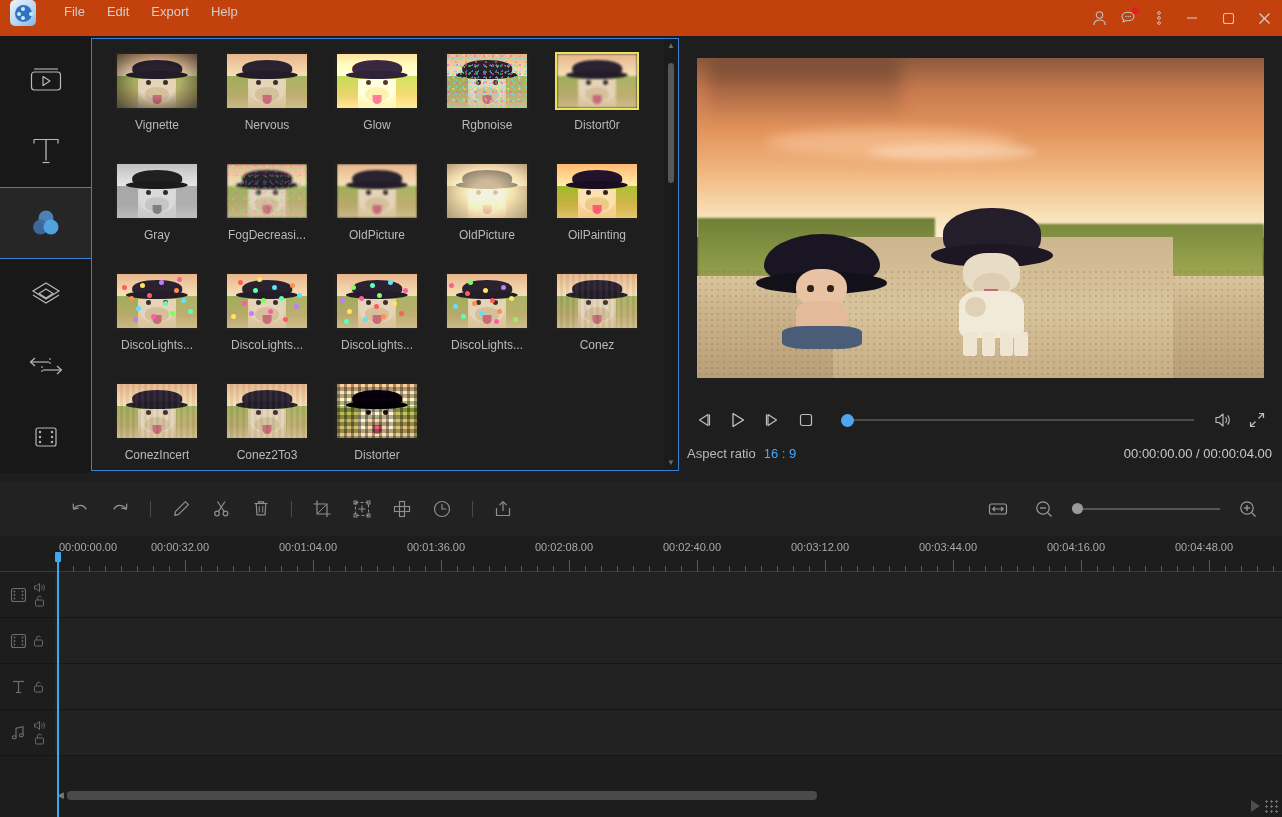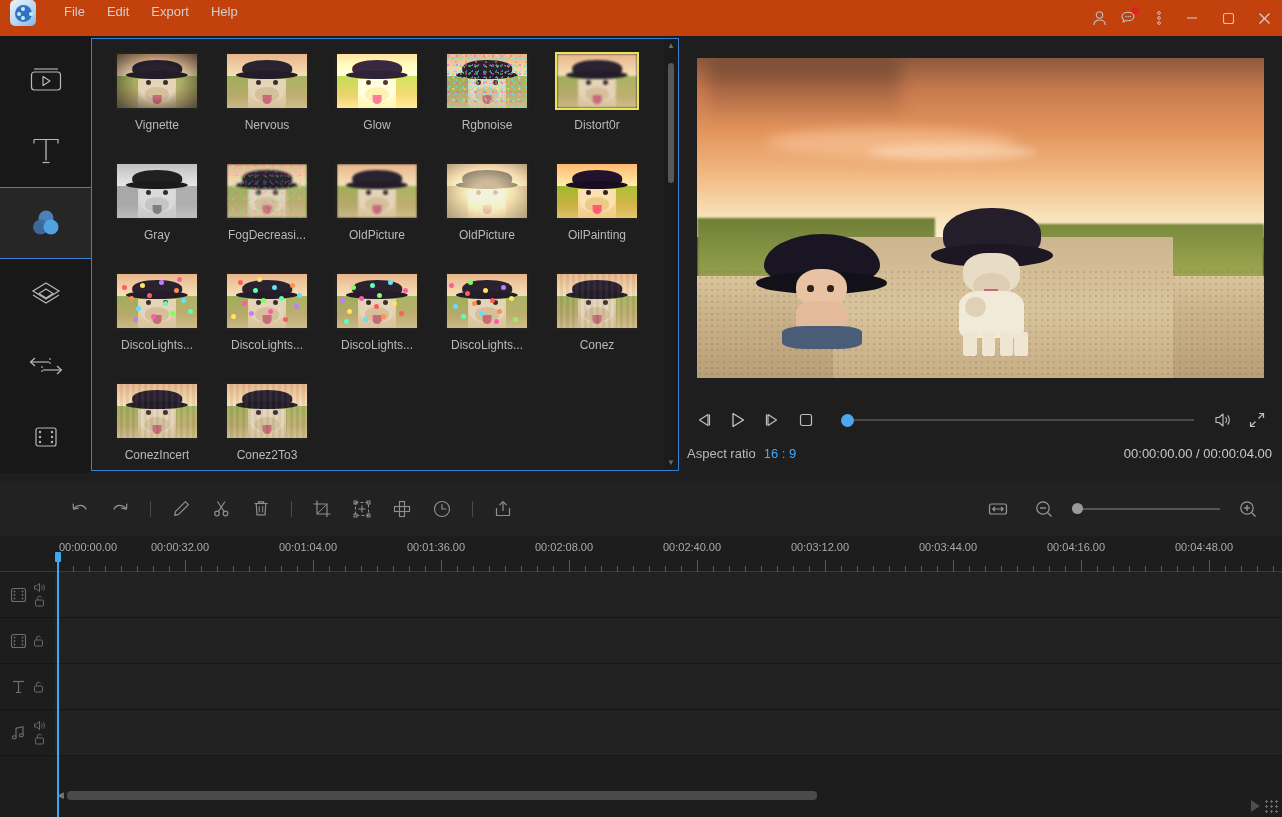--- a/index.html
+++ b/index.html
@@ -791,20 +791,39 @@
               <div class="muzzle"></div>
               <div class="tongue"></div>
               <div class="eye l"></div>
               <div class="eye r"></div>
               <div class="hat"></div>
               <div class="brim"></div>
             </div>
             <div class="distort-overlay" style="opacity: 0.5;"></div>
           </div>
           <div class="fx-label">Conez2To3</div>
+        </div>
+        <div class="fx-cell pix">
+          <div class="fx-thumb">
+            <div class="dg">
+              <div class="sky"></div>
+              <div class="gl"></div>
+              <div class="gr"></div>
+              <div class="road"></div>
+              <div class="face"></div>
+              <div class="muzzle"></div>
+              <div class="tongue"></div>
+              <div class="eye l"></div>
+              <div class="eye r"></div>
+              <div class="hat"></div>
+              <div class="brim"></div>
+            </div>
+            <div class="pixmask"></div>
+          </div>
+          <div class="fx-label">Distorter</div>
         </div>
       </div>
     <div class="v-scroll">
       <div class="v-arrow">▲</div>
       <div class="v-track">
         <div class="v-thumb"></div>
       </div>
       <div class="v-arrow">▼</div>
     </div>
   </div>

